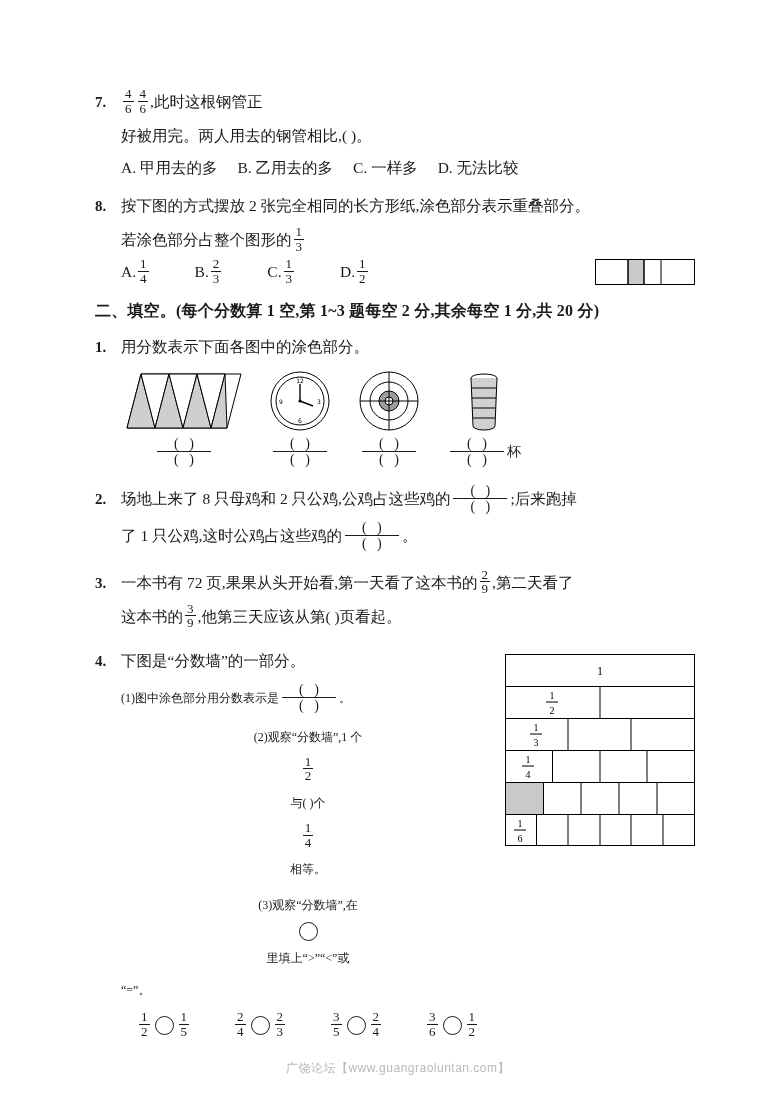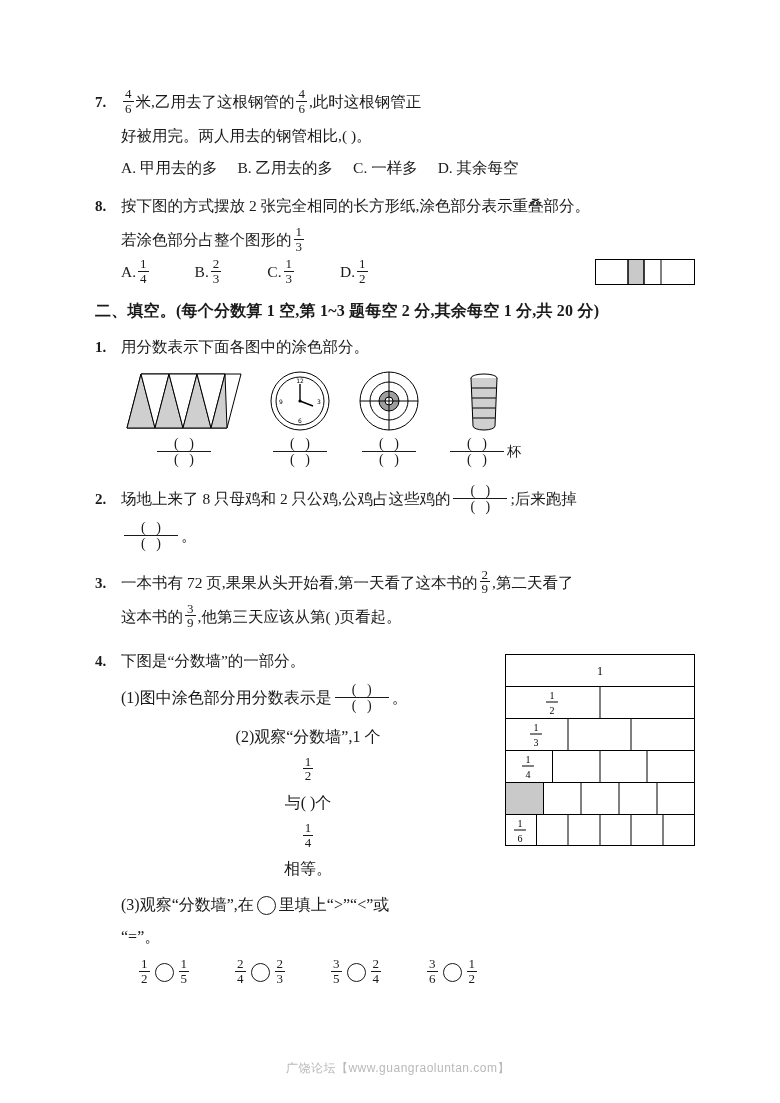--- a/index.html
+++ b/index.html
@@ -57,53 +57,52 @@
     position:absolute; right:0px; top:0px;
   }
   .q4wrap{ position:relative; }
   .q4left{ width:400px; }
   .cmp-row{ display:flex; gap:42px; padding-left:42px; margin-top:6px; align-items:center;}
   .cmp{ display:flex; align-items:center; font-size:14px;}
   .circ{
     display:inline-block; width:17px; height:17px; border:1px solid #1a1a1a;
     border-radius:50%; margin:0 3px;
   }
-  .small{ font-size:16px; }
+  .small{ font-size:12px; }
   .rect-fig{ margin-left:auto; }
   .mini-note{ font-size:14px; }
 </style>
 </head>
 <body>
 
 <div class="page">
 
   <div class="content">
 
     <div class="q">
       <div class="qline">
         <span class="qnum">7.</span>
         <span class="frac">
           <span class="num">4</span>
           <span class="den">6</span>
         </span>
-        <span class="txt">米,乙用去了这根钢管的</span>
         <span class="frac">
           <span class="num">4</span>
           <span class="den">6</span>
         </span>
         <span class="txt">,此时这根钢管正</span>
       </div>
       <div class="qline indent">
         <span class="txt">好被用完。两人用去的钢管相比,(          )。</span>
       </div>
       <div class="opts">
         <span class="opt">A. 甲用去的多</span>
         <span class="opt">B. 乙用去的多</span>
         <span class="opt">C. 一样多</span>
-        <span class="opt">D. 其余每空</span>
+        <span class="opt">D. 无法比较</span>
       </div>
     </div>
 
     <div class="q" style="margin-top:6px;">
       <div class="qline">
         <span class="qnum">8.</span>
         <span class="txt">按下图的方式摆放 2 张完全相同的长方形纸,涂色部分表示重叠部分。</span>
       </div>
       <div class="qline indent">
         <span class="txt">若涂色部分占整个图形的</span>
@@ -243,20 +242,21 @@
       <div class="qline">
         <span class="qnum">2.</span>
         <span class="txt">场地上来了 8 只母鸡和 2 只公鸡,公鸡占这些鸡的</span>
         <span class="fillfrac">
           <span class="top">(&nbsp;&nbsp;&nbsp;)</span>
           <span class="bot">(&nbsp;&nbsp;&nbsp;)</span>
         </span>
         <span class="txt">;后来跑掉</span>
       </div>
       <div class="qline indent" style="line-height:40px;">
+        <span class="txt">了 1 只公鸡,这时公鸡占这些鸡的</span>
         <span class="fillfrac">
           <span class="top">(&nbsp;&nbsp;&nbsp;)</span>
           <span class="bot">(&nbsp;&nbsp;&nbsp;)</span>
         </span>
         <span class="txt">。</span>
       </div>
     </div>
 
     <div class="q" style="margin-top:10px;">
       <div class="qline">
@@ -301,21 +301,21 @@
             <span class="den">2</span>
           </span>
           <span class="txt small">与(        )个</span>
           <span class="frac">
             <span class="num">1</span>
             <span class="den">4</span>
           </span>
           <span class="txt small">相等。</span>
         </div>
 
-        <div class="qline indent" style="line-height:34px;">
+        <div class="qline indent" style="line-height:34px;flex-direction:column;">
           <span class="txt small">(3)观察“分数墙”,在</span>
           <span class="circ"></span>
           <span class="txt small">里填上“&gt;”“&lt;”或</span>
         </div>
         <div class="qline indent" style="line-height:30px;">
           <span class="txt small">“=”。</span>
         </div>
 
         <div class="cmp-row">
           <span class="cmp">

